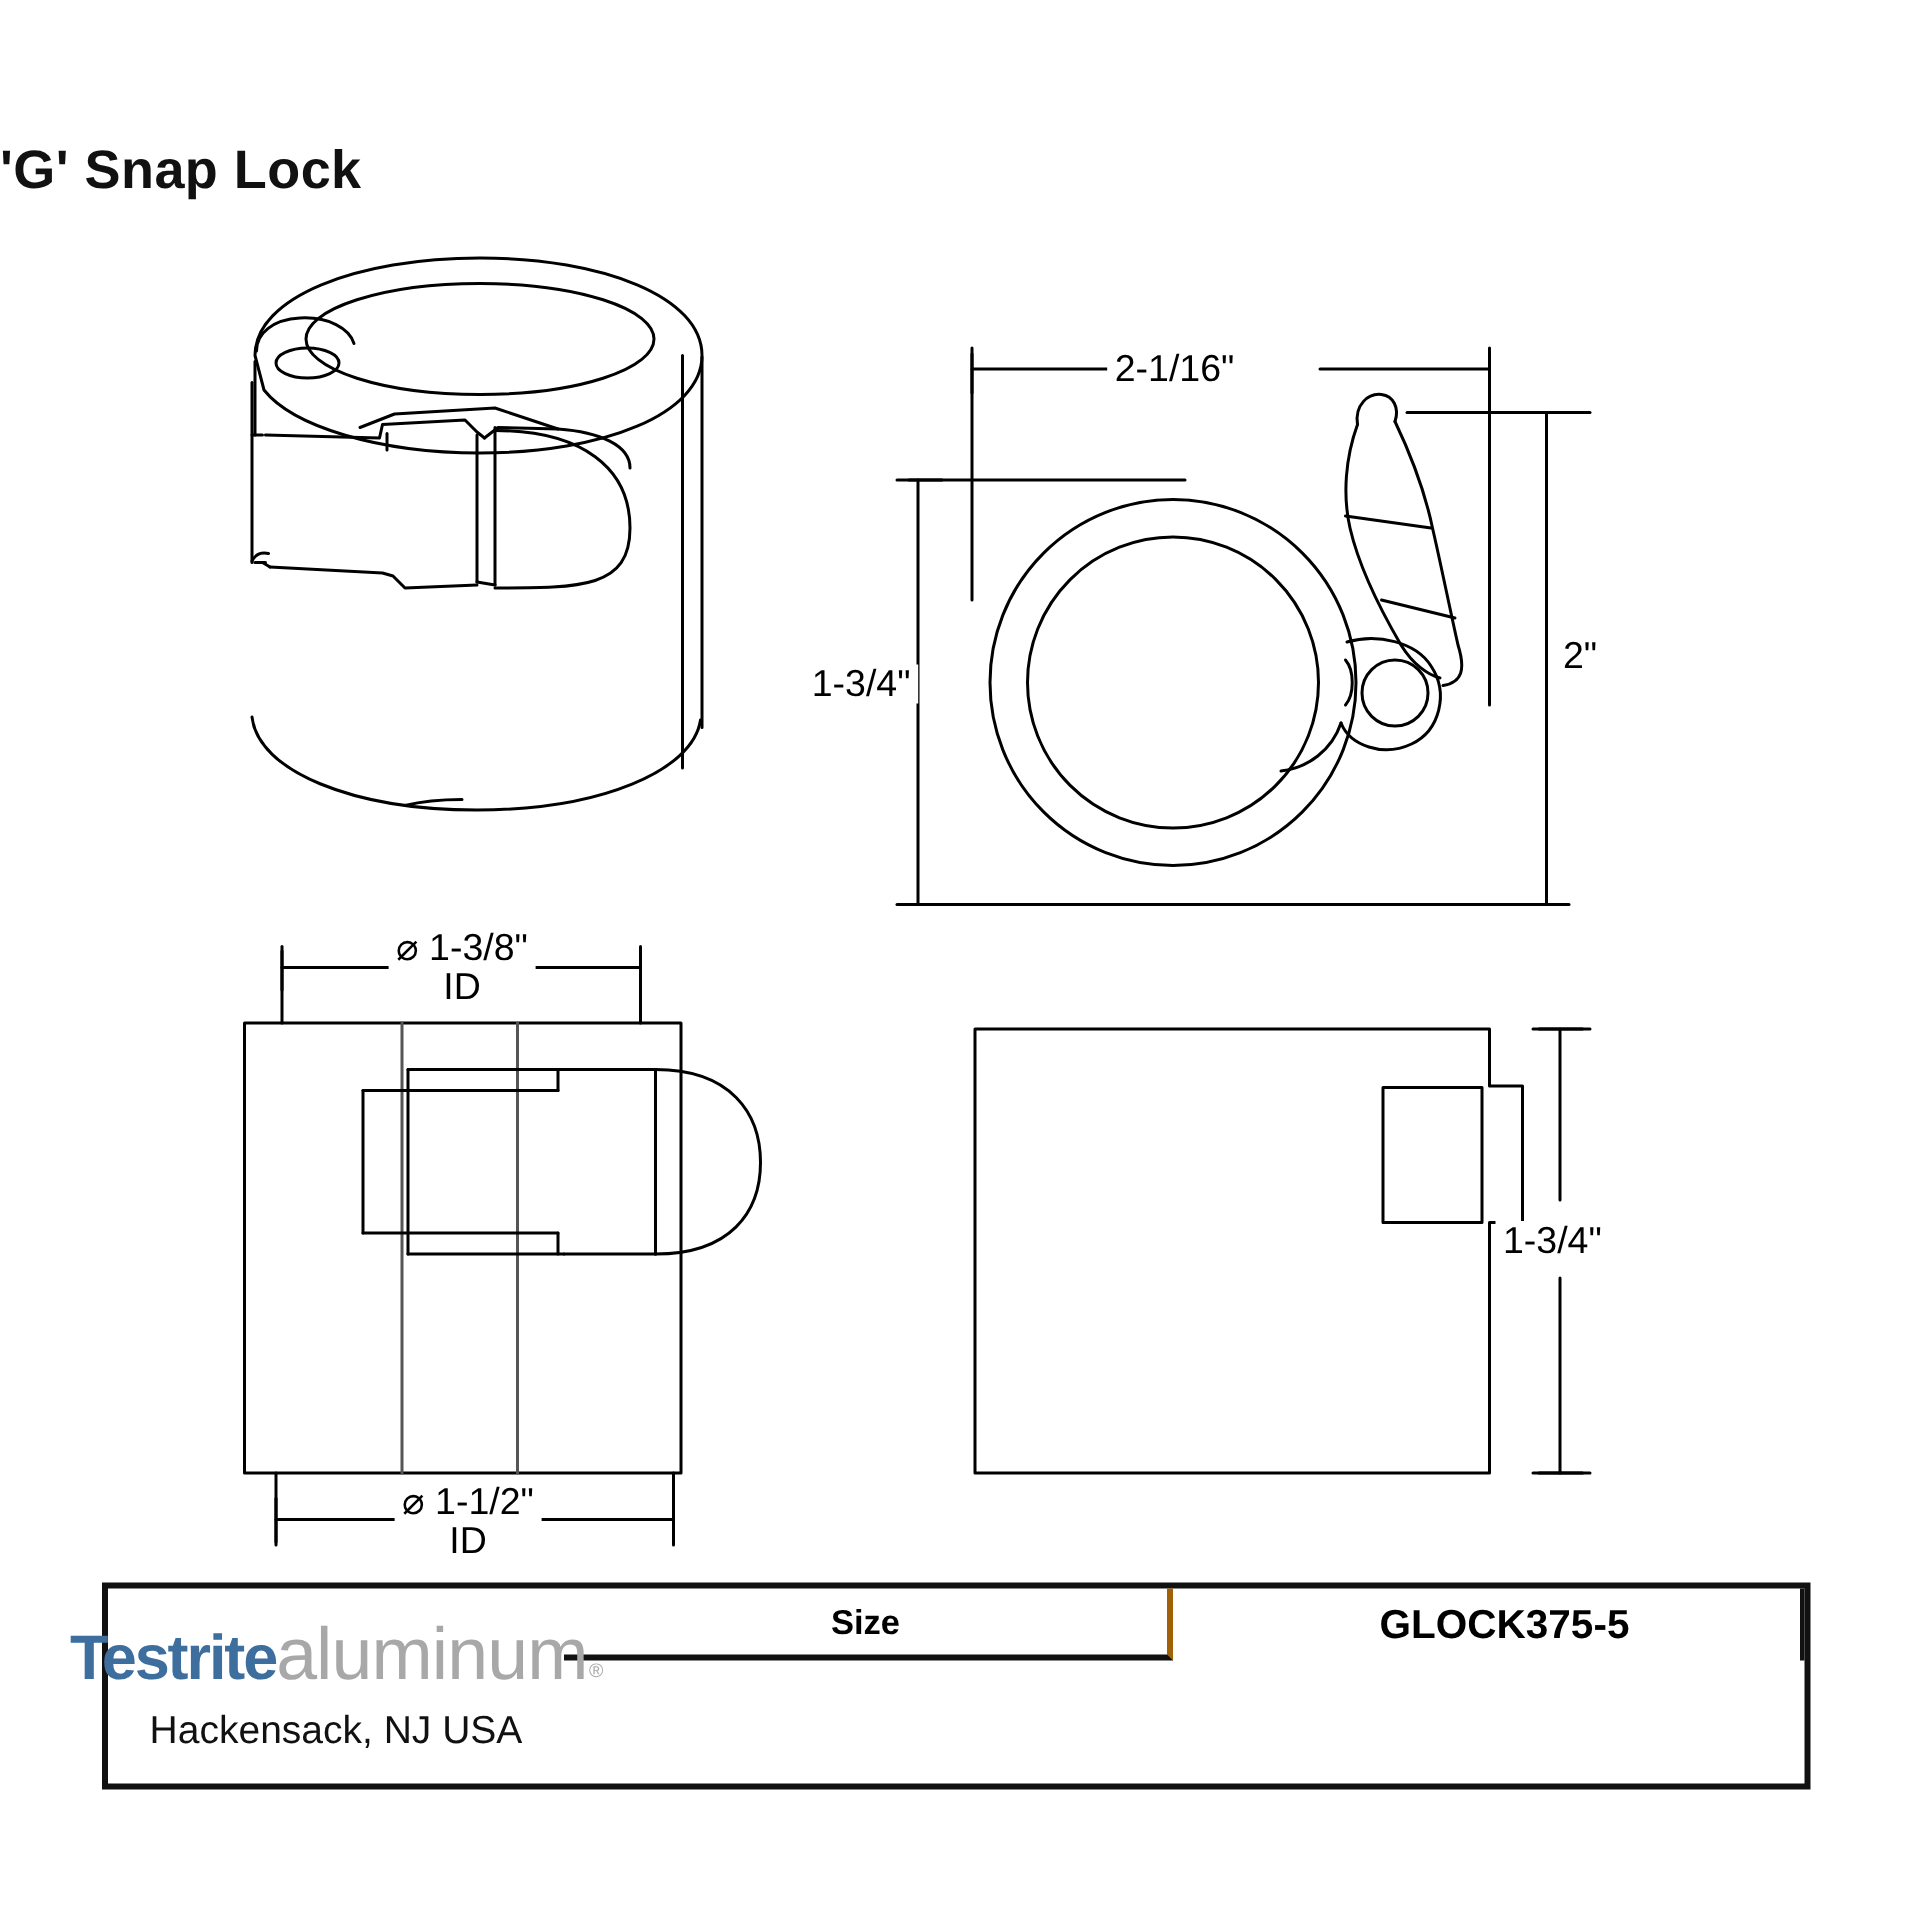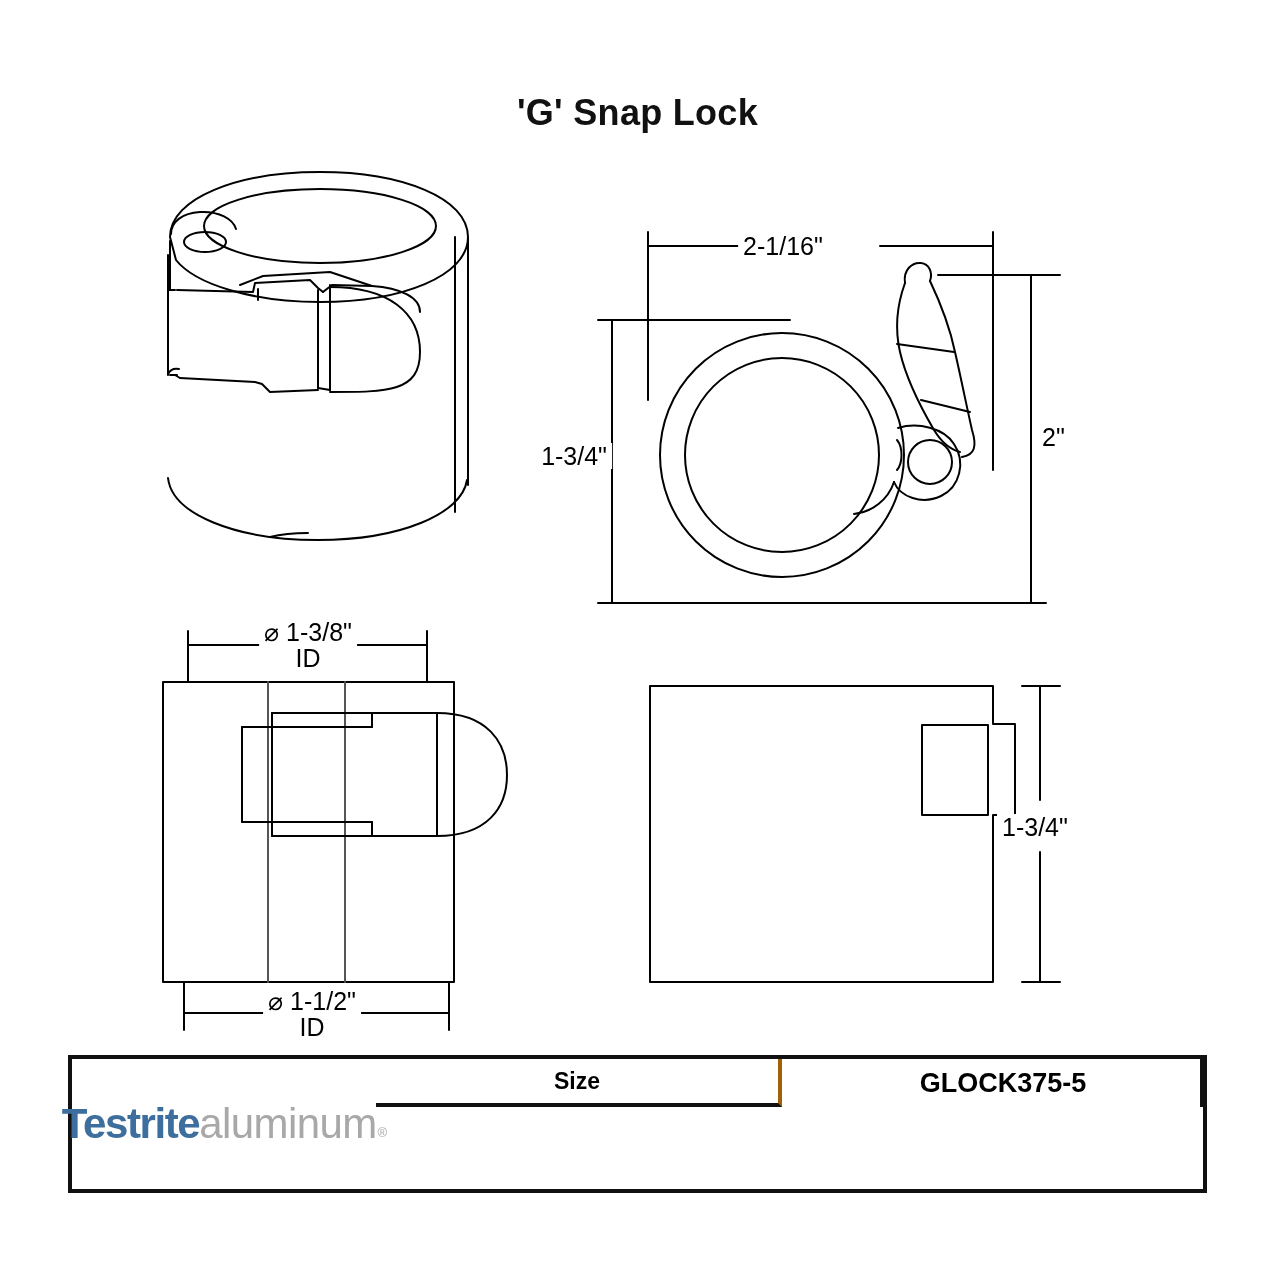--- a/index.html
+++ b/index.html
@@ -17,21 +17,21 @@
     width: 1275px;
     height: 1275px;
     background: #ffffff;
     overflow: hidden;
   }
   #drawing-title {
     position: absolute;
     left: 0;
     top: 92px;
     width: 1275px;
-    text-align: center;
+    text-align: left;
     font-size: 36px;
     font-weight: bold;
     letter-spacing: 0.3px;
     color: #111111;
   }
   #vector-canvas {
     position: absolute;
     left: 0;
     top: 0;
     width: 1275px;
@@ -86,21 +86,21 @@
     justify-content: center;
     line-height: 1;
   }
   #brand-primary {
     font-size: 42px;
     font-weight: bold;
     color: #3d6e9e;
     letter-spacing: -1.4px;
   }
   #brand-secondary {
-    font-size: 42px;
+    font-size: 49px;
     font-weight: normal;
     color: #a8a8a8;
     letter-spacing: -0.6px;
   }
   #brand-reg {
     font-size: 13px;
     color: #a8a8a8;
     position: relative;
     top: -1px;
     left: 1px;
@@ -345,20 +345,21 @@
 
 
       <div class="cell head-cell col-div-2">Size</div>
 
       <div class="cell logo-cell">
         <div id="brand-lockup">
           <span id="brand-primary">Testrite</span>
           <span id="brand-secondary">aluminum</span>
           <span id="brand-reg">®</span>
         </div>
+        <div id="brand-city">Hackensack, NJ USA</div>
       </div>
 
       <div class="cell body-cell col-div-1">GLOCK375-5</div>
 
 
     </div>
   </div>
 
 </div>
 

